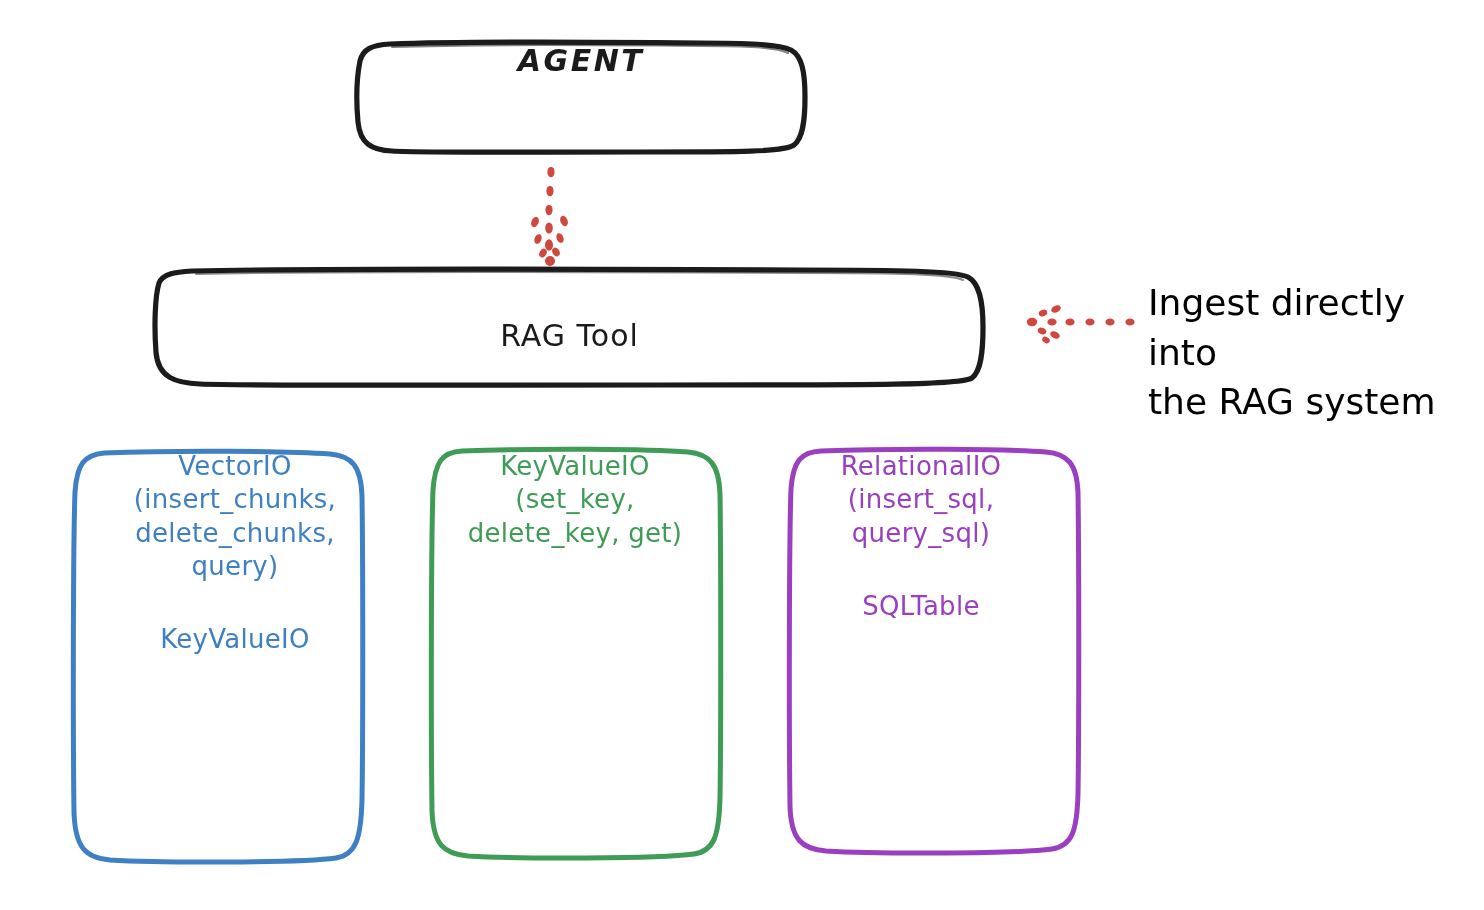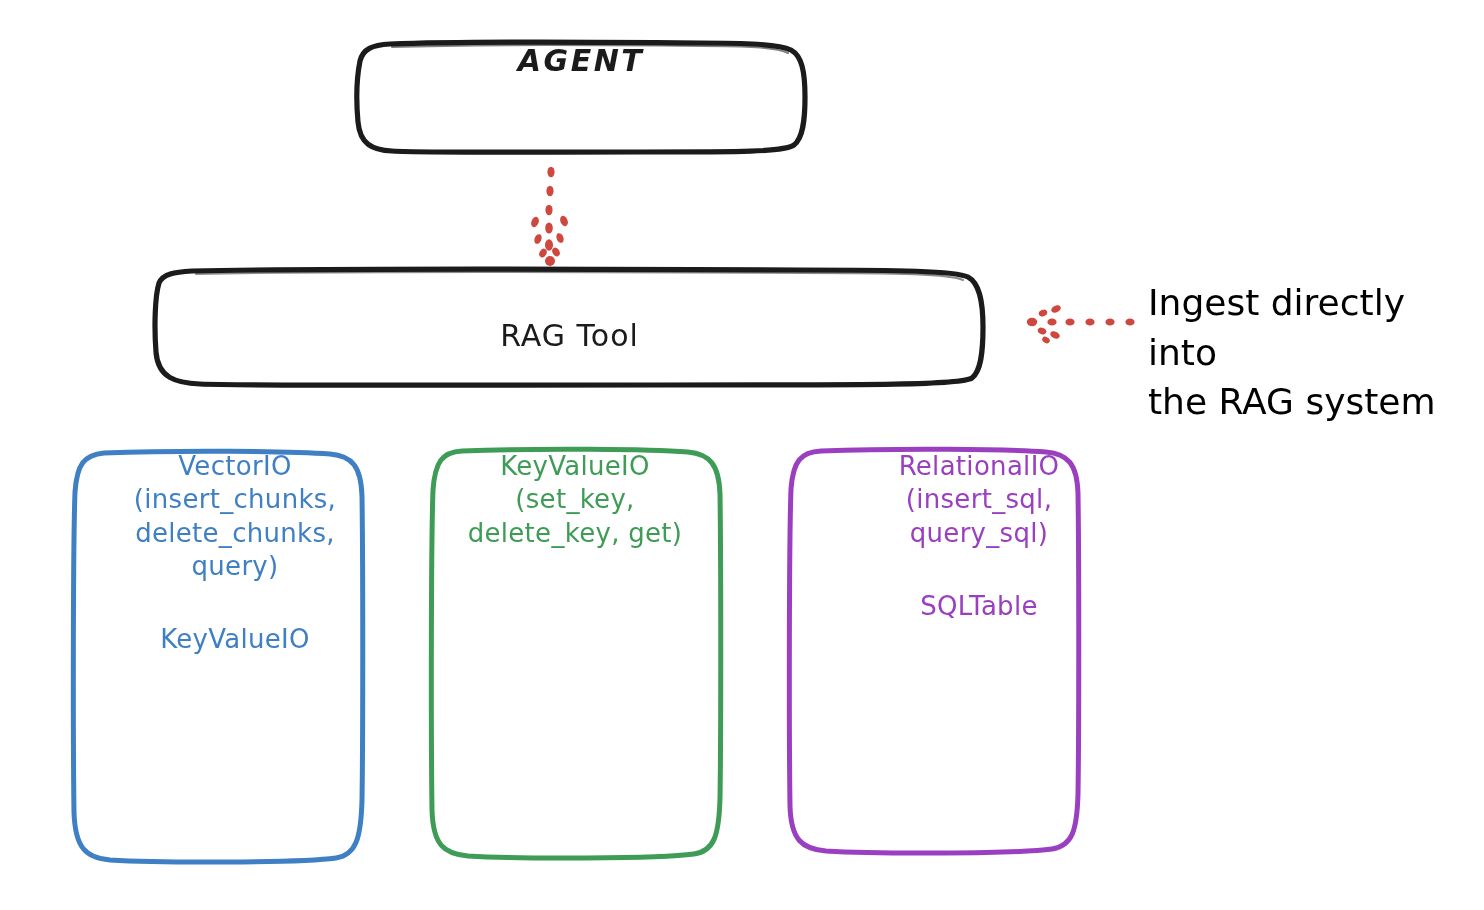--- a/index.html
+++ b/index.html
@@ -81,21 +81,21 @@
   }
   .node-provider .idx {
     font-family: "DejaVu Sans", sans-serif;
     font-size: 26px;
     font-weight: 500;
     letter-spacing: 0.3px;
   }
 
   .node-vector   { left: 90px;  top: 450px; }
   .node-keyvalue { left: 430px; top: 450px; }
-  .node-relational { left: 834px; top: 450px; }
+  .node-relational { left: 776px; top: 450px; }
 
   .c-blue   { color: #3f7fc4; }
   .c-green  { color: #3f9c56; }
   .c-purple { color: #9a3fc0; }
 
   
   .annotation {
     position: absolute;
     left: 1148px;
     top: 278px;

